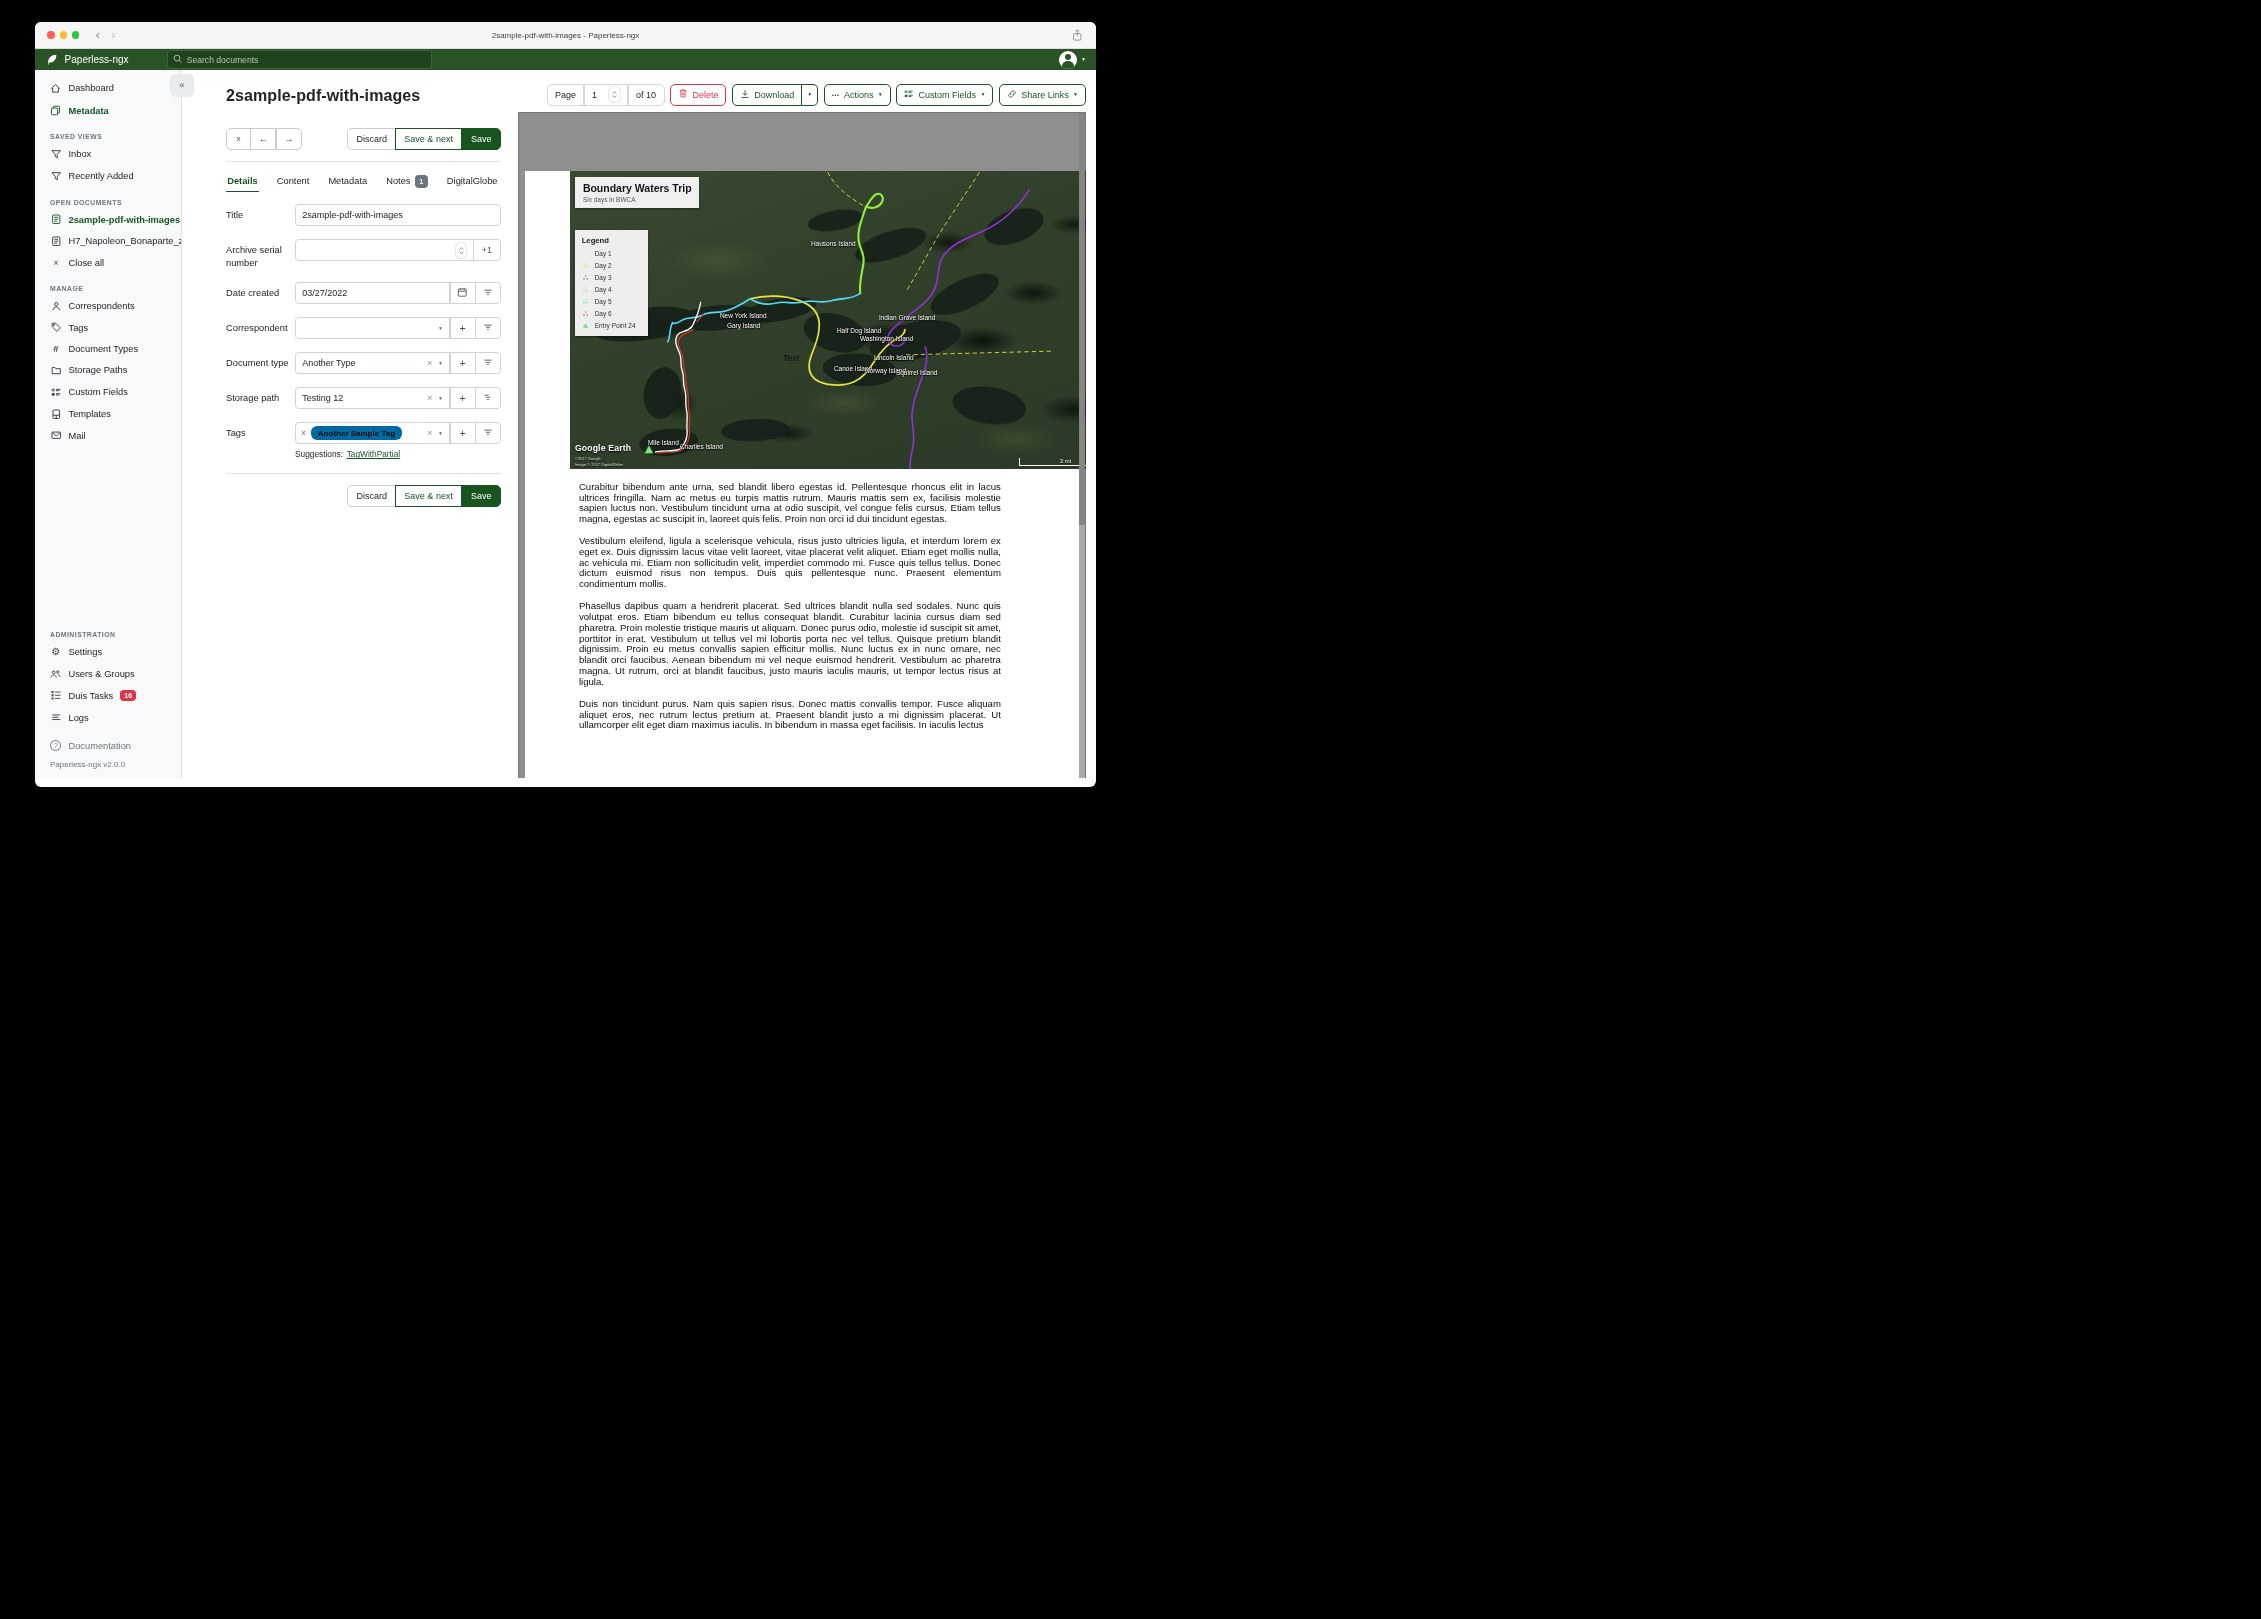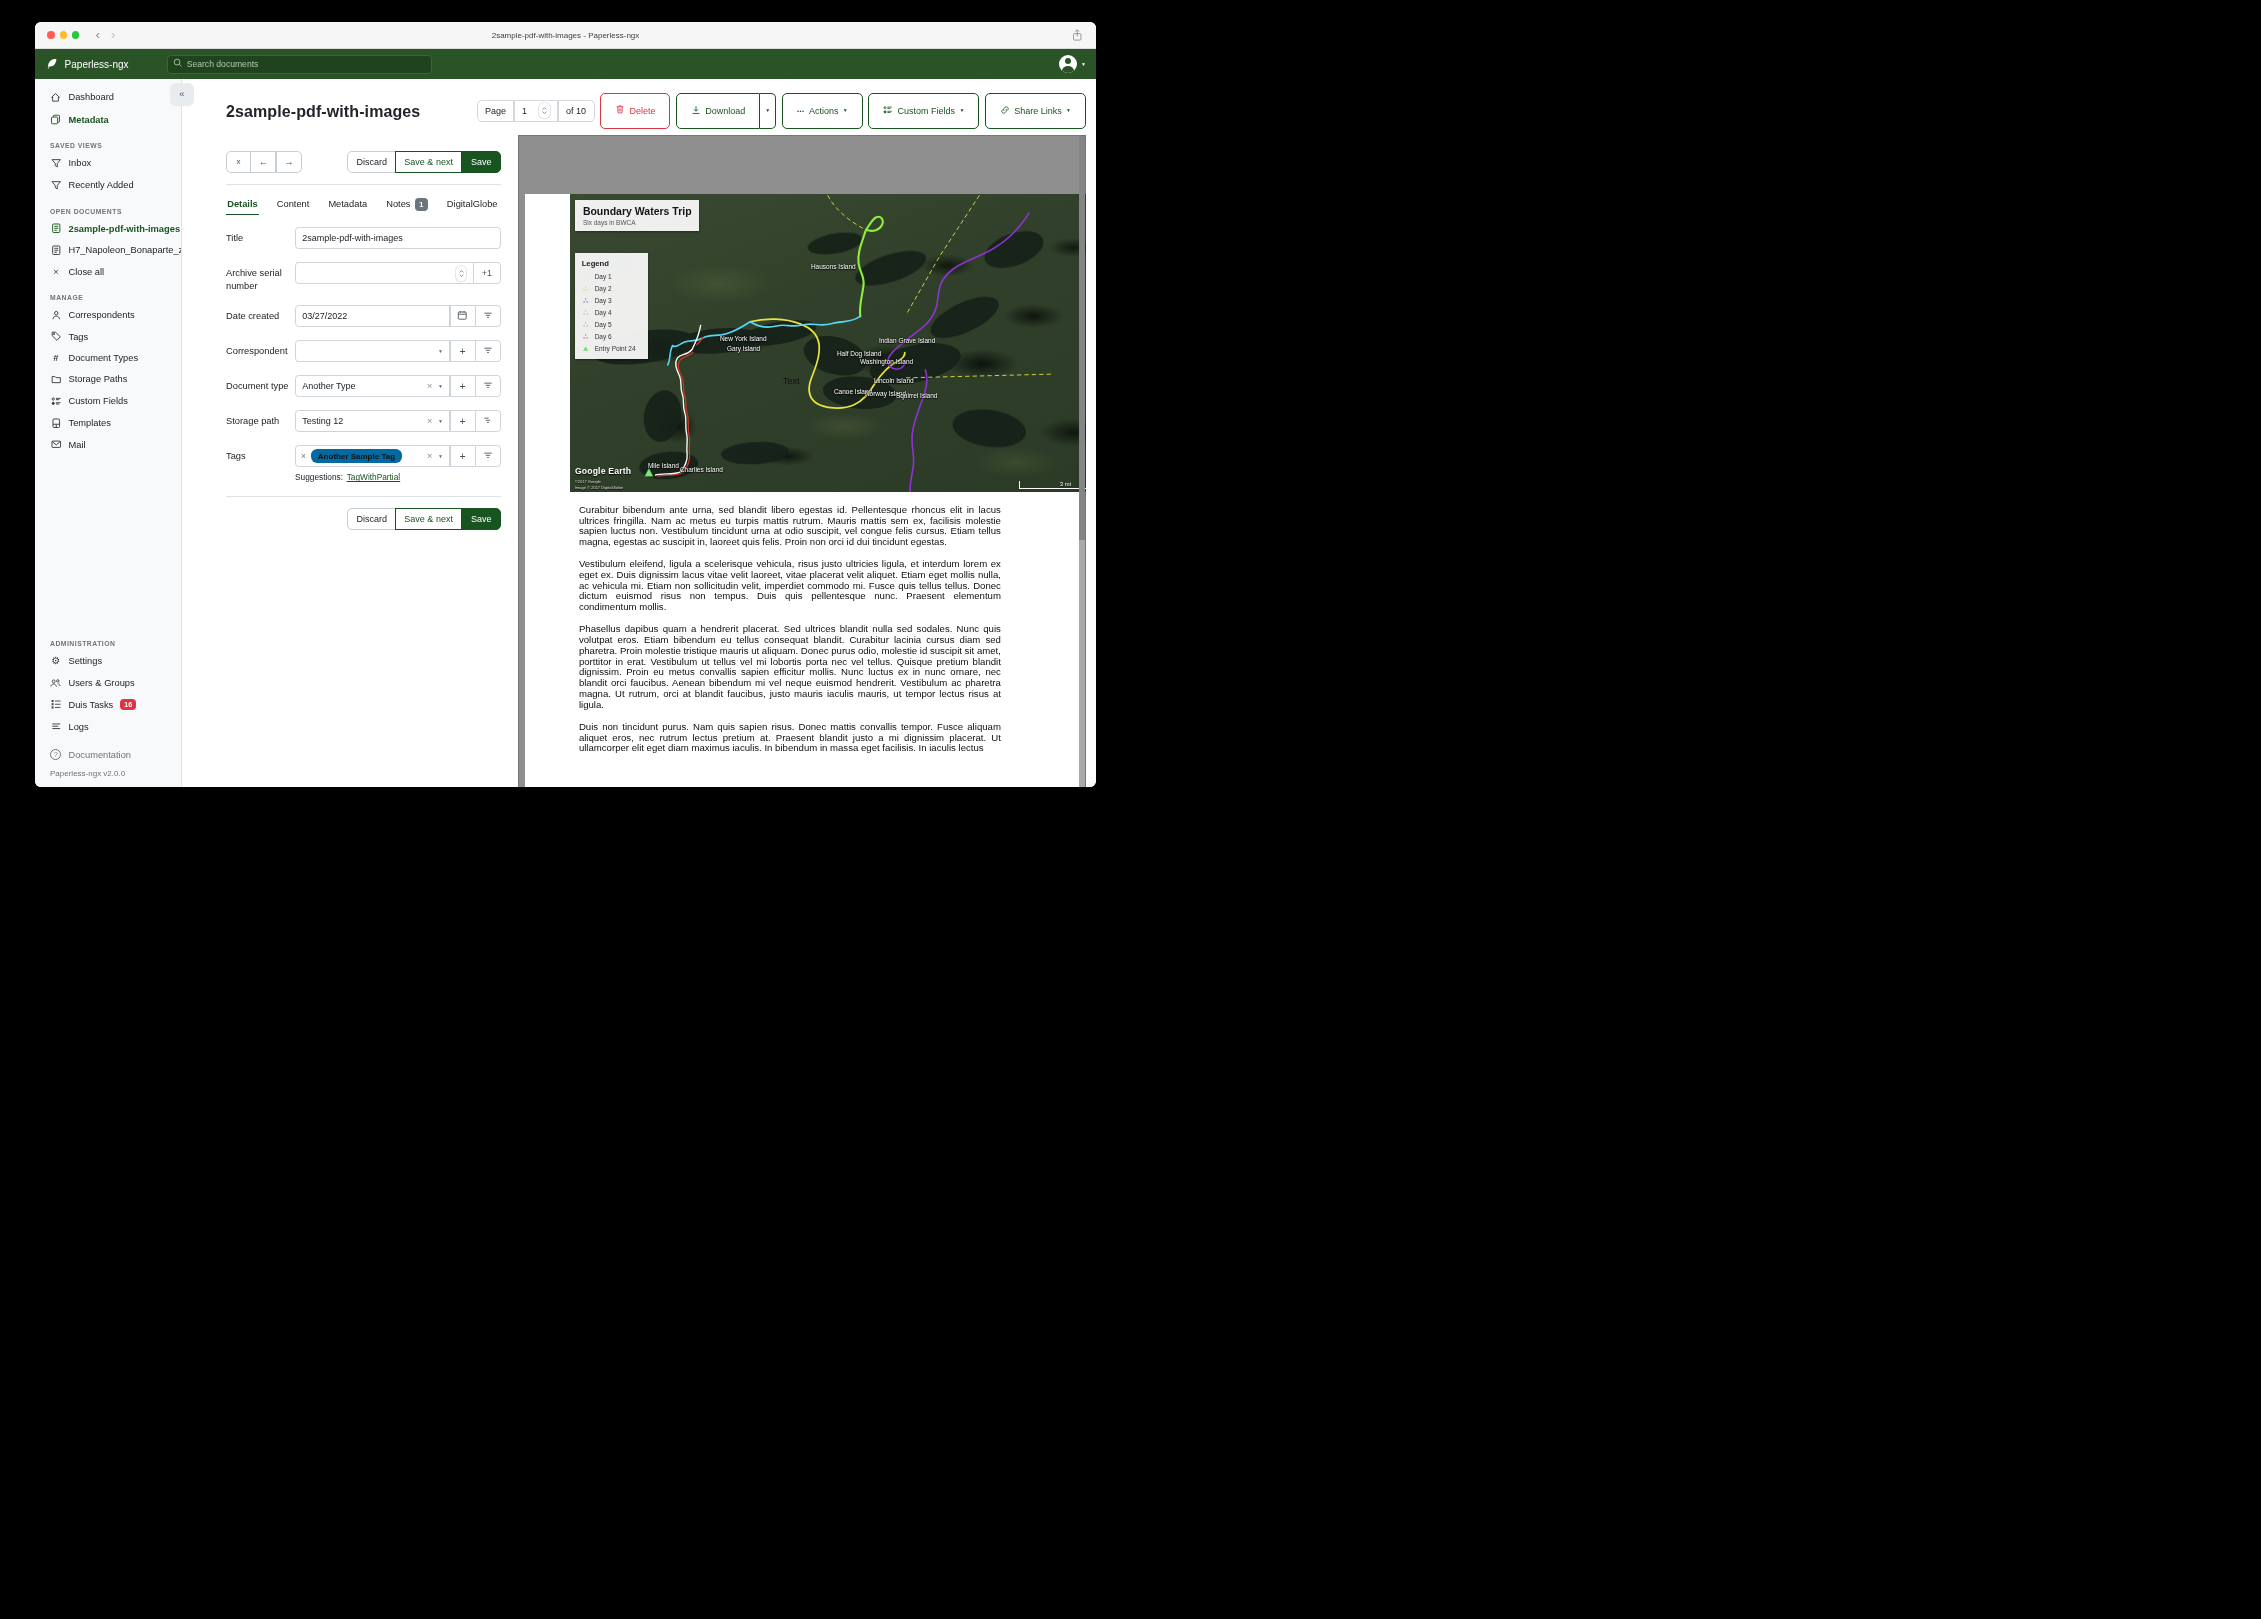--- a/index.html
+++ b/index.html
@@ -10,21 +10,21 @@
   .titlebar{height:27px;background:#f6f6f7;border-bottom:0.6px solid #dcdcdc;display:flex;align-items:center;position:relative}
   .tl{width:7.4px;height:7.4px;border-radius:50%;margin-left:5px}
   .tl.first{margin-left:12.3px}
   .tl-red{background:#ff5f57}.tl-yellow{background:#febc2e}.tl-green{background:#28c840}
   .navchev{font-size:13.6px;color:#8e8e8e;margin-left:16px;line-height:1}
   .navchev.fwd{color:#c2c2c2;margin-left:11px}
   .tb-title{position:absolute;left:0;right:0;text-align:center;font-size:8px;color:#3f3f3f}
   .tb-share{position:absolute;right:13.6px;top:7.4px;color:#8a8a8a}
 
   
-  .navbar{height:30px;background:#2a5428;display:flex;align-items:center;padding:0 10px;position:relative}
+  .navbar{height:21px;background:#2a5428;display:flex;align-items:center;padding:0 10px;position:relative}
   .brand{display:flex;align-items:center;gap:5.6px;color:#fff;font-size:10px}
   .search{margin-left:38px;width:265px;height:19px;background:#1f441d;border:0.6px solid #3c6539;border-radius:3.7px;display:flex;align-items:center;padding:0 5.6px;gap:4.3px}
   .search input{flex:1;background:transparent;border:0;outline:0;color:#e8efe6;font-size:8.6px;font-family:inherit}
   .search input::placeholder{color:#b6c5b2}
   .search svg{color:#b6c5b2}
   .nav-right{margin-left:auto;display:flex;align-items:center;gap:3.7px;color:#fff}
   .avatar{width:18px;height:18px;border-radius:50%;background:#fff;position:relative;overflow:hidden}
   .av-head{position:absolute;left:5.9px;top:3.1px;width:6.2px;height:6.2px;border-radius:50%;background:#2a5428}
   .av-body{position:absolute;left:2.8px;top:10.5px;width:12.3px;height:10px;border-radius:50%;background:#2a5428}
   .caret{font-size:5px;line-height:1}
@@ -45,21 +45,21 @@
   .sb-foot{color:#6c757d}
   .sb-foot .ic{color:#6c757d}
   .qmark{width:11px;height:11px;border:0.9px solid #6c757d;border-radius:50%;display:flex;align-items:center;justify-content:center;font-size:6.8px}
   .version{font-size:8px;color:#6c757d;padding:3.7px 0 8.6px 15px}
 
   
   .main{flex:1;display:flex;flex-direction:column;padding:0 10px 0 44px;min-width:0}
   .header-row{margin-top:13.6px;display:flex;align-items:center}
   h1.doc-title{font-size:16px;font-weight:600;color:#212529;letter-spacing:0.1px;white-space:nowrap}
   .toolbar{margin-left:auto;display:flex;align-items:center;gap:5.6px}
-  .btn{height:36px;display:inline-flex;align-items:center;gap:4.3px;padding:0 14px;border-radius:5px;font-size:9px;background:#fff;cursor:pointer;white-space:nowrap}
+  .btn{height:22px;display:inline-flex;align-items:center;gap:4.3px;padding:0 7px;border-radius:5px;font-size:9px;background:#fff;cursor:pointer;white-space:nowrap}
   .btn-green{color:#17541f;border:0.6px solid #17541f}
   .btn-red{color:#dc3545;border:0.6px solid #dc3545}
   .split{display:flex}
   .split .btn{border-radius:5px 0 0 5px}
   .split .seg-caret{width:16px;border:0.6px solid #17541f;border-left:0;border-radius:0 5px 5px 0;display:flex;align-items:center;justify-content:center;color:#17541f;background:#fff}
   .pgroup{display:flex;height:22px;font-size:9px;color:#212529}
   .pgroup .pseg{border:0.6px solid #d4d8dc;background:#fff;display:flex;align-items:center;padding:0 7.4px}
   .pgroup .pseg+.pseg{margin-left:-0.6px}
   .pgroup .pseg:first-child{border-radius:5px 0 0 5px}
   .pgroup .pseg:last-child{border-radius:0 5px 5px 0}

